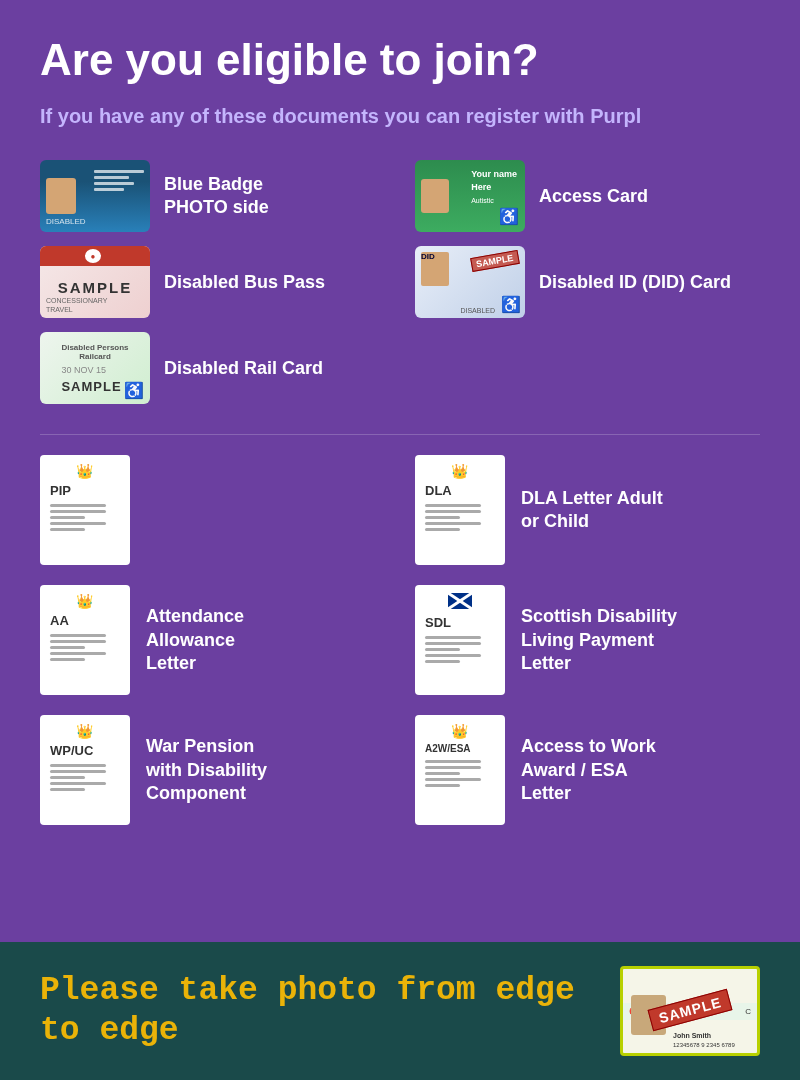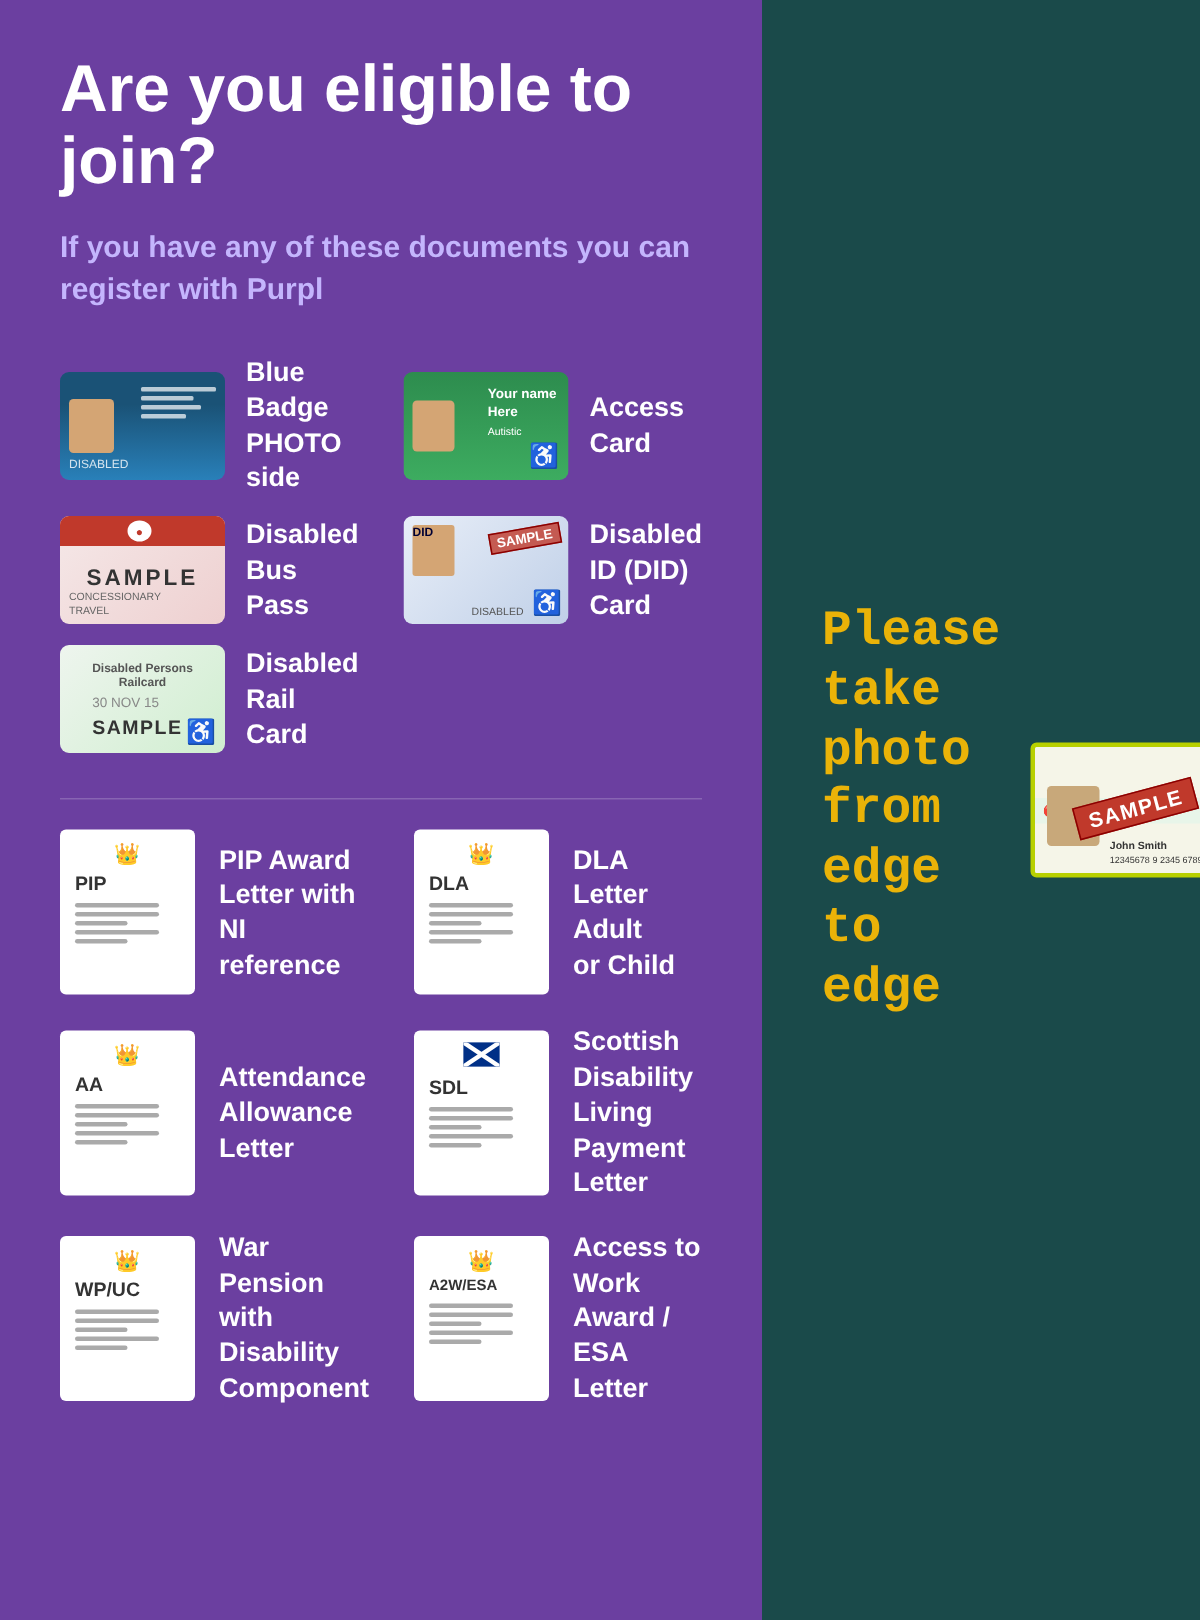--- a/index.html
+++ b/index.html
@@ -8,21 +8,21 @@
       min-height: 1080px;
       font-family: Arial, sans-serif;
       background: #6b3fa0;
     }
 
     .main-container {
       width: 800px;
       min-height: 1080px;
       background: #6b3fa0;
       display: flex;
-      flex-direction: row;
+      flex-direction: column;
     }
 
     .content-area {
       flex: 1;
       padding: 36px 40px 30px 40px;
     }
 
     .main-title {
       font-size: 44px;
       font-weight: 900;
@@ -461,25 +461,20 @@
           <div class="letter-crown">👑</div>
           <div class="letter-code">PIP</div>
           <div class="letter-lines">
             <div class="letter-line"></div>
             <div class="letter-line"></div>
             <div class="letter-line short"></div>
             <div class="letter-line"></div>
             <div class="letter-line short"></div>
           </div>
         </div>
-        <div class="letter-label">
-          <span>PIP Award</span><br>
-          <span>Letter with NI</span><br>
-          <span>reference</span>
-        </div>
       </div>
 
       <div class="letter-item">
         <div class="letter-image">
           <div class="letter-crown">👑</div>
           <div class="letter-code">DLA</div>
           <div class="letter-lines">
             <div class="letter-line"></div>
             <div class="letter-line"></div>
             <div class="letter-line short"></div>

